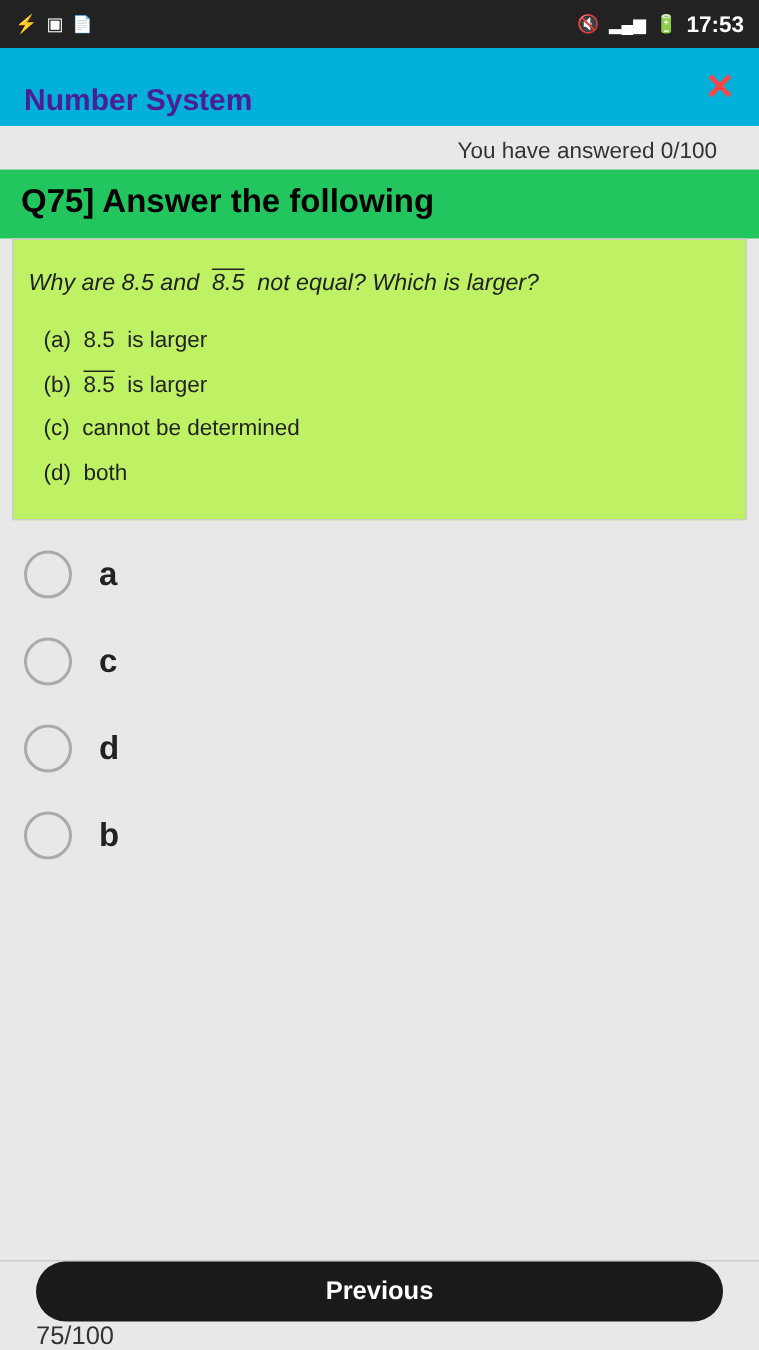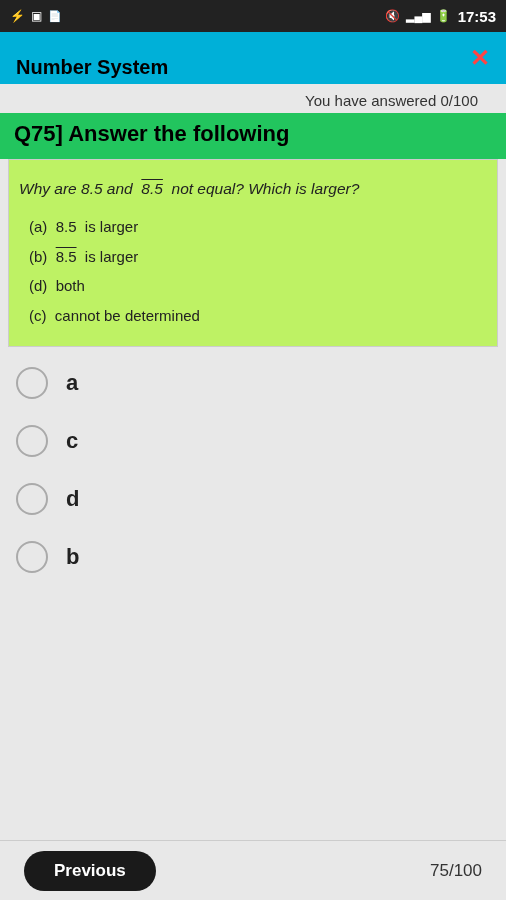--- a/index.html
+++ b/index.html
@@ -44,21 +44,21 @@
     .title-bar {
       width: 100%;
       height: 52px;
       background: #00b0d8;
       display: flex;
       align-items: center;
       justify-content: space-between;
       padding: 0 16px;
     }
     .title-bar-text {
-      color: #000000;
+      color: #4c1d95;
       font-size: 20px;
       font-weight: bold;
       margin-top: 18px;
     }
     .close-icon {
       color: #ff4444;
       font-size: 24px;
       font-weight: bold;
       cursor: pointer;
     }
@@ -133,24 +133,24 @@
 
     
     .bottom-nav {
       position: absolute;
       bottom: 0;
       left: 0;
       width: 100%;
       height: 60px;
       background: #e8e8e8;
       display: flex;
-      align-items: center;
       justify-content: space-between;
       padding: 0 24px;
       border-top: 1px solid #ccc;
+      flex-direction: column;
     }
     .nav-button {
       background: #1a1a1a;
       color: white;
       border: none;
       border-radius: 28px;
       padding: 10px 30px;
       font-size: 17px;
       font-weight: bold;
       cursor: pointer;
@@ -188,22 +188,22 @@
 <div class="progress-text">You have answered 0/100</div>
 
 <div class="question-header">Q75]  Answer the following</div>
 
 <div class="question-card">
   <div class="question-text">
     Why are 8.5 and &nbsp;<span style="text-decoration:overline;">8.5</span>&nbsp; not equal? Which is larger?
   </div>
   <div class="option-line">(a) &nbsp;8.5 &nbsp;is larger</div>
   <div class="option-line">(b) &nbsp;<span style="text-decoration:overline;">8.5</span> &nbsp;is larger</div>
+  <div class="option-line">(c) &nbsp;cannot be determined</div>
   <div class="option-line">(d) &nbsp;both</div>
-  <div class="option-line">(c) &nbsp;cannot be determined</div>
 </div>
 
 <div class="answers-section">
   <div class="radio-option">
     <div class="radio-circle"></div>
     <span class="radio-label">a</span>
   </div>
   <div class="radio-option">
     <div class="radio-circle"></div>
     <span class="radio-label">c</span>

